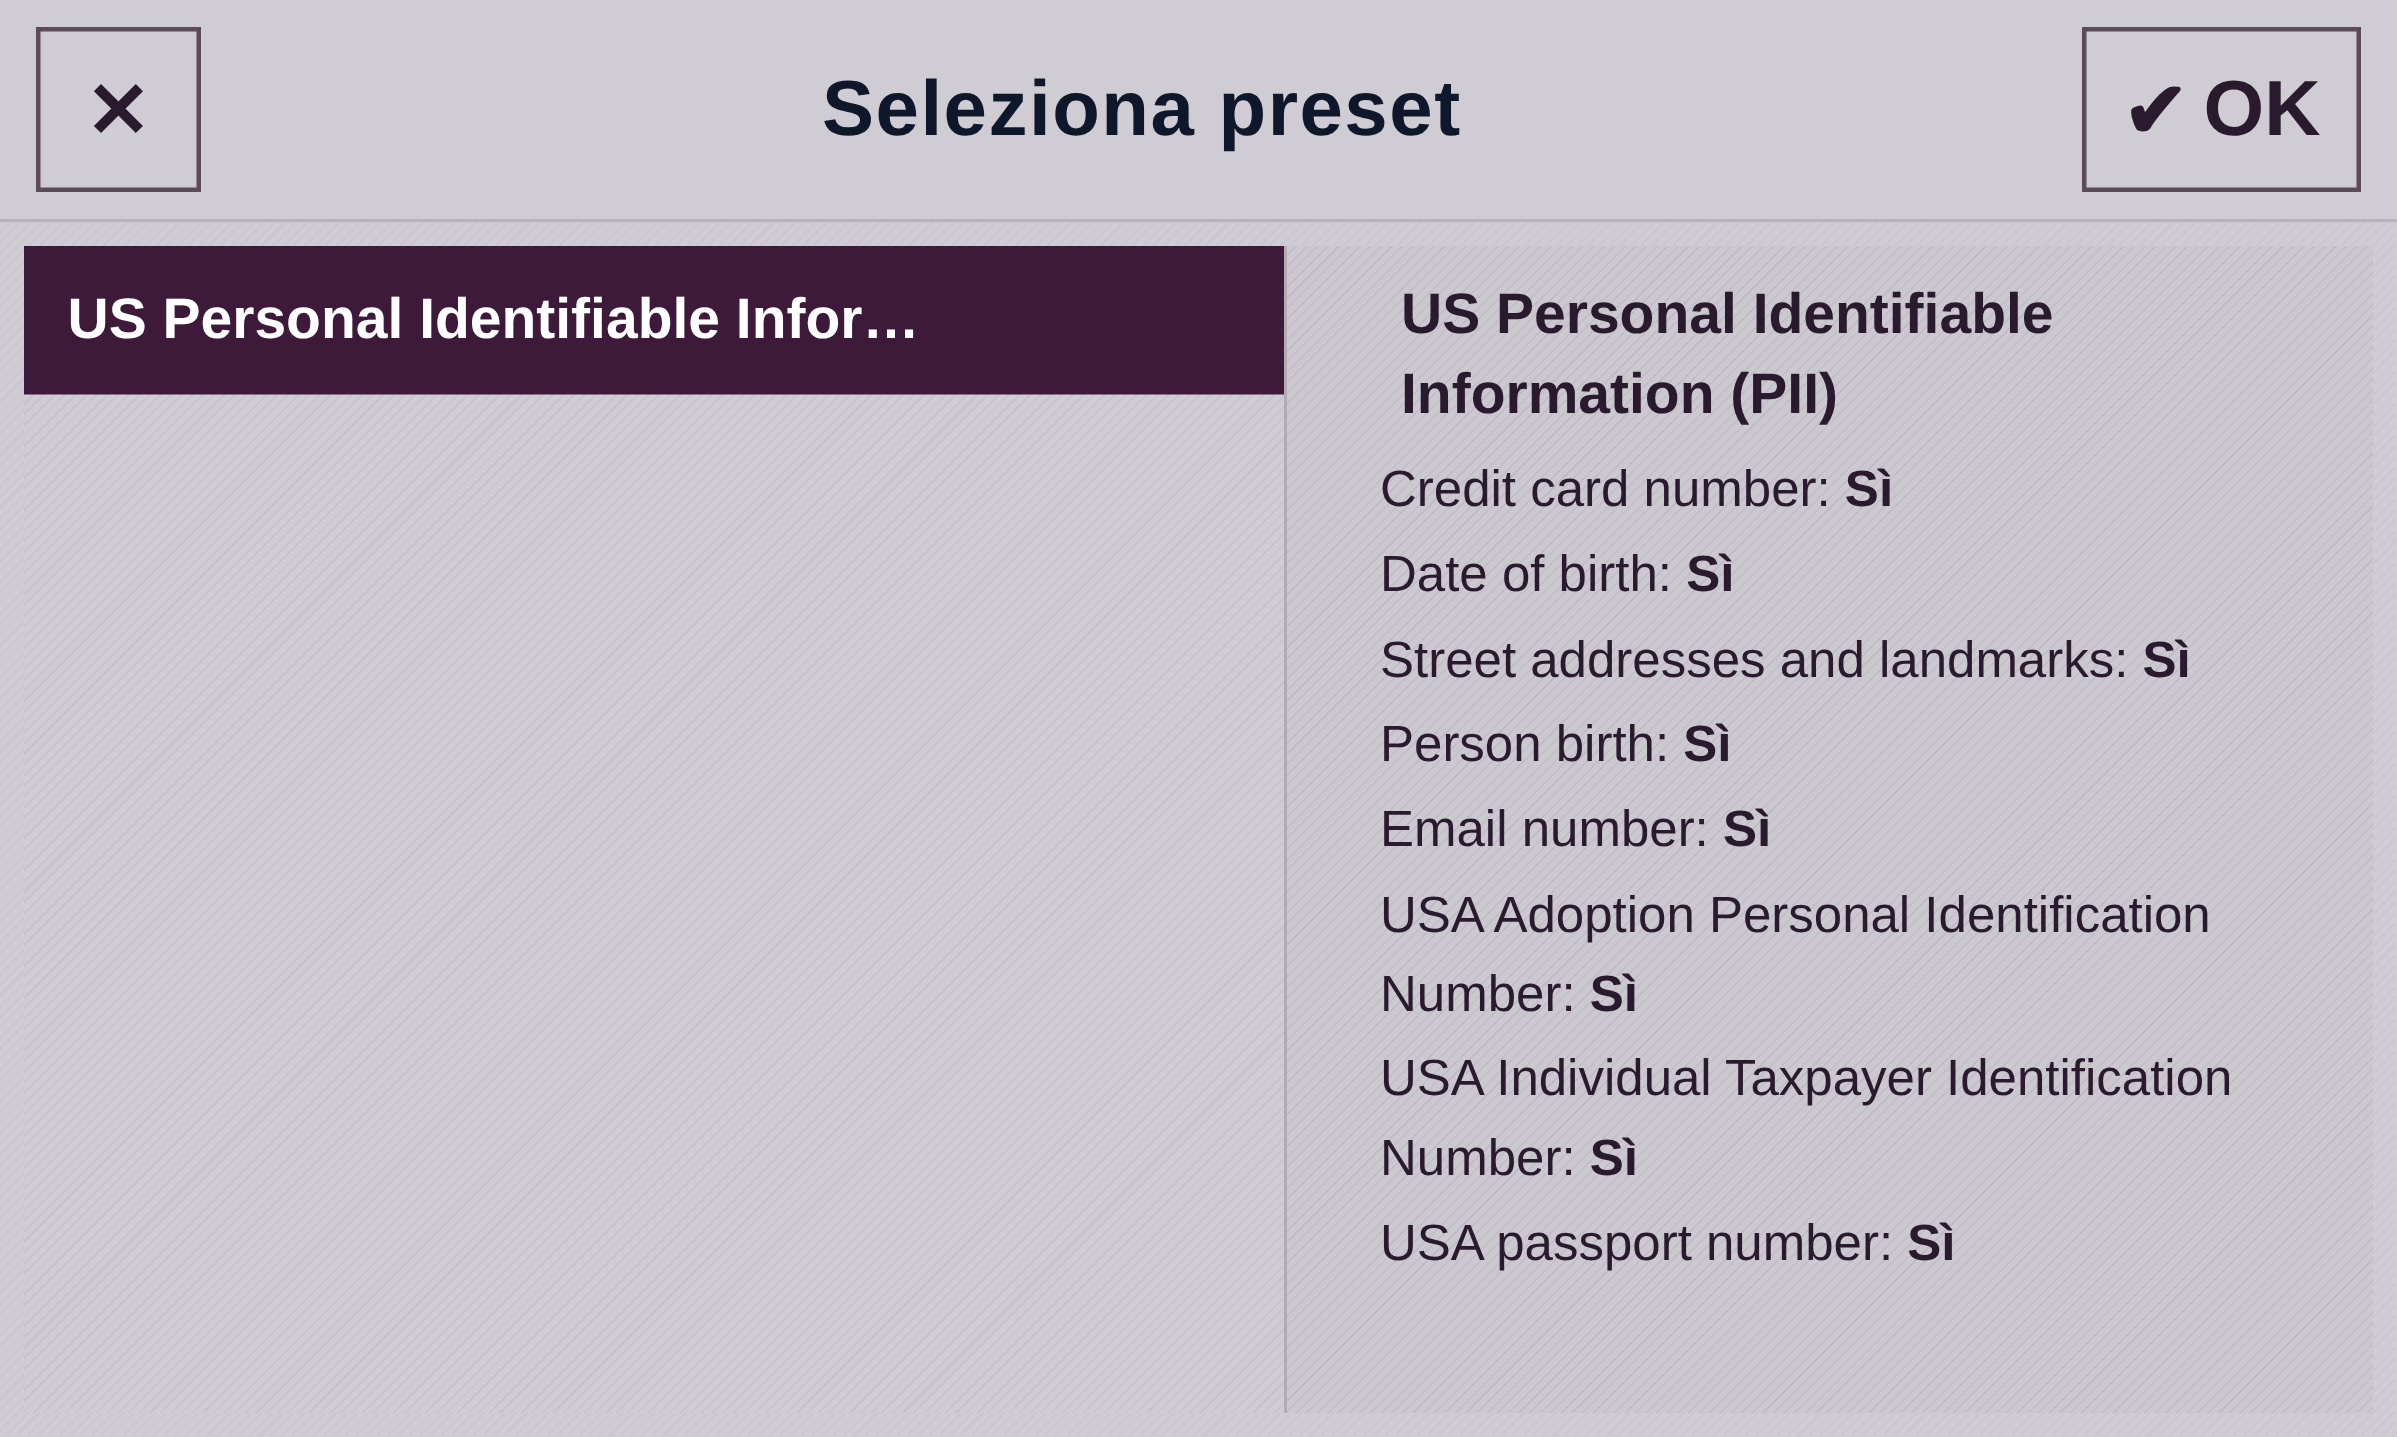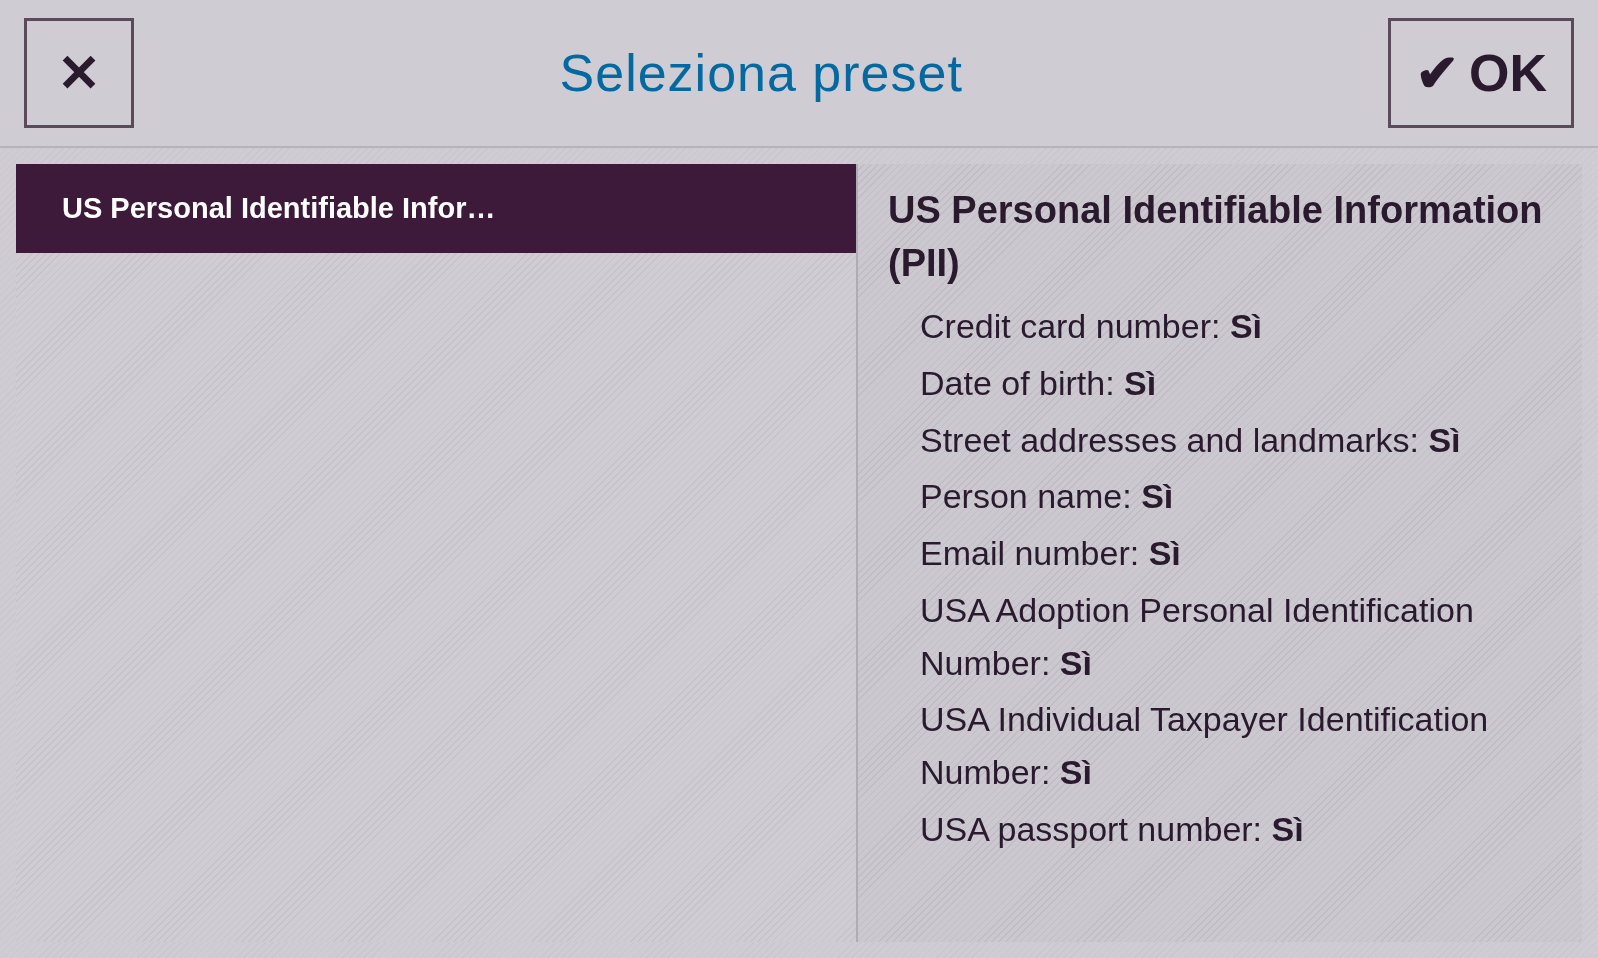--- a/index.html
+++ b/index.html
@@ -31,22 +31,22 @@
       display: flex;
       align-items: center;
       justify-content: space-between;
       padding: 18px 24px;
       background: #d0ccd4;
       border-bottom: 2px solid #b8b2bc;
     }
 
     .header-title {
       font-size: 52px;
-      font-weight: 400;
-      color: #0369a1;
+      font-weight: 700;
+      color: #0f172a;
       letter-spacing: 1px;
     }
 
     .header-btn {
       width: 110px;
       height: 110px;
       border: 3px solid #5a4a5a;
       background: #d0ccd4;
       cursor: pointer;
       display: flex;
@@ -83,23 +83,23 @@
     }
 
     
     .left-panel {
       width: 840px;
       background: #d0ccd4;
       overflow-y: auto;
     }
 
     .list-item {
-      padding: 28px 46px;
+      padding: 28px 29px;
       cursor: pointer;
-      font-size: 29px;
+      font-size: 38px;
       color: #2a1a2e;
     }
 
     .list-item.selected {
       background: #3d1a3a;
       color: #ffffff;
       font-weight: bold;
     }
 
     
@@ -136,20 +136,21 @@
     .detail-line .bold {
       font-weight: bold;
     }
 
     .detail-title {
       font-size: 38px;
       font-weight: bold;
       color: #2a1a2e;
       line-height: 1.4;
       margin-bottom: 10px;
+      margin-left: 46px;
     }
 
     
     .left-panel {
       background-image: repeating-linear-gradient(
         135deg,
         transparent,
         transparent 4px,
         rgba(180,170,185,0.3) 4px,
         rgba(180,170,185,0.3) 5px
@@ -208,21 +209,21 @@
       <div class="detail-line">
         <span>Credit card number: </span><span class="bold">Sì</span>
       </div>
       <div class="detail-line">
         <span>Date of birth: </span><span class="bold">Sì</span>
       </div>
       <div class="detail-line">
         <span>Street addresses and landmarks: </span><span class="bold">Sì</span>
       </div>
       <div class="detail-line">
-        <span>Person name: </span><span class="bold">Sì</span>
+        <span>Person birth: </span><span class="bold">Sì</span>
       </div>
       <div class="detail-line">
         <span>Email number: </span><span class="bold">Sì</span>
       </div>
       <div class="detail-line">
         <span>USA Adoption Personal Identification Number: </span><span class="bold">Sì</span>
       </div>
       <div class="detail-line">
         <span>USA Individual Taxpayer Identification Number: </span><span class="bold">Sì</span>
       </div>

